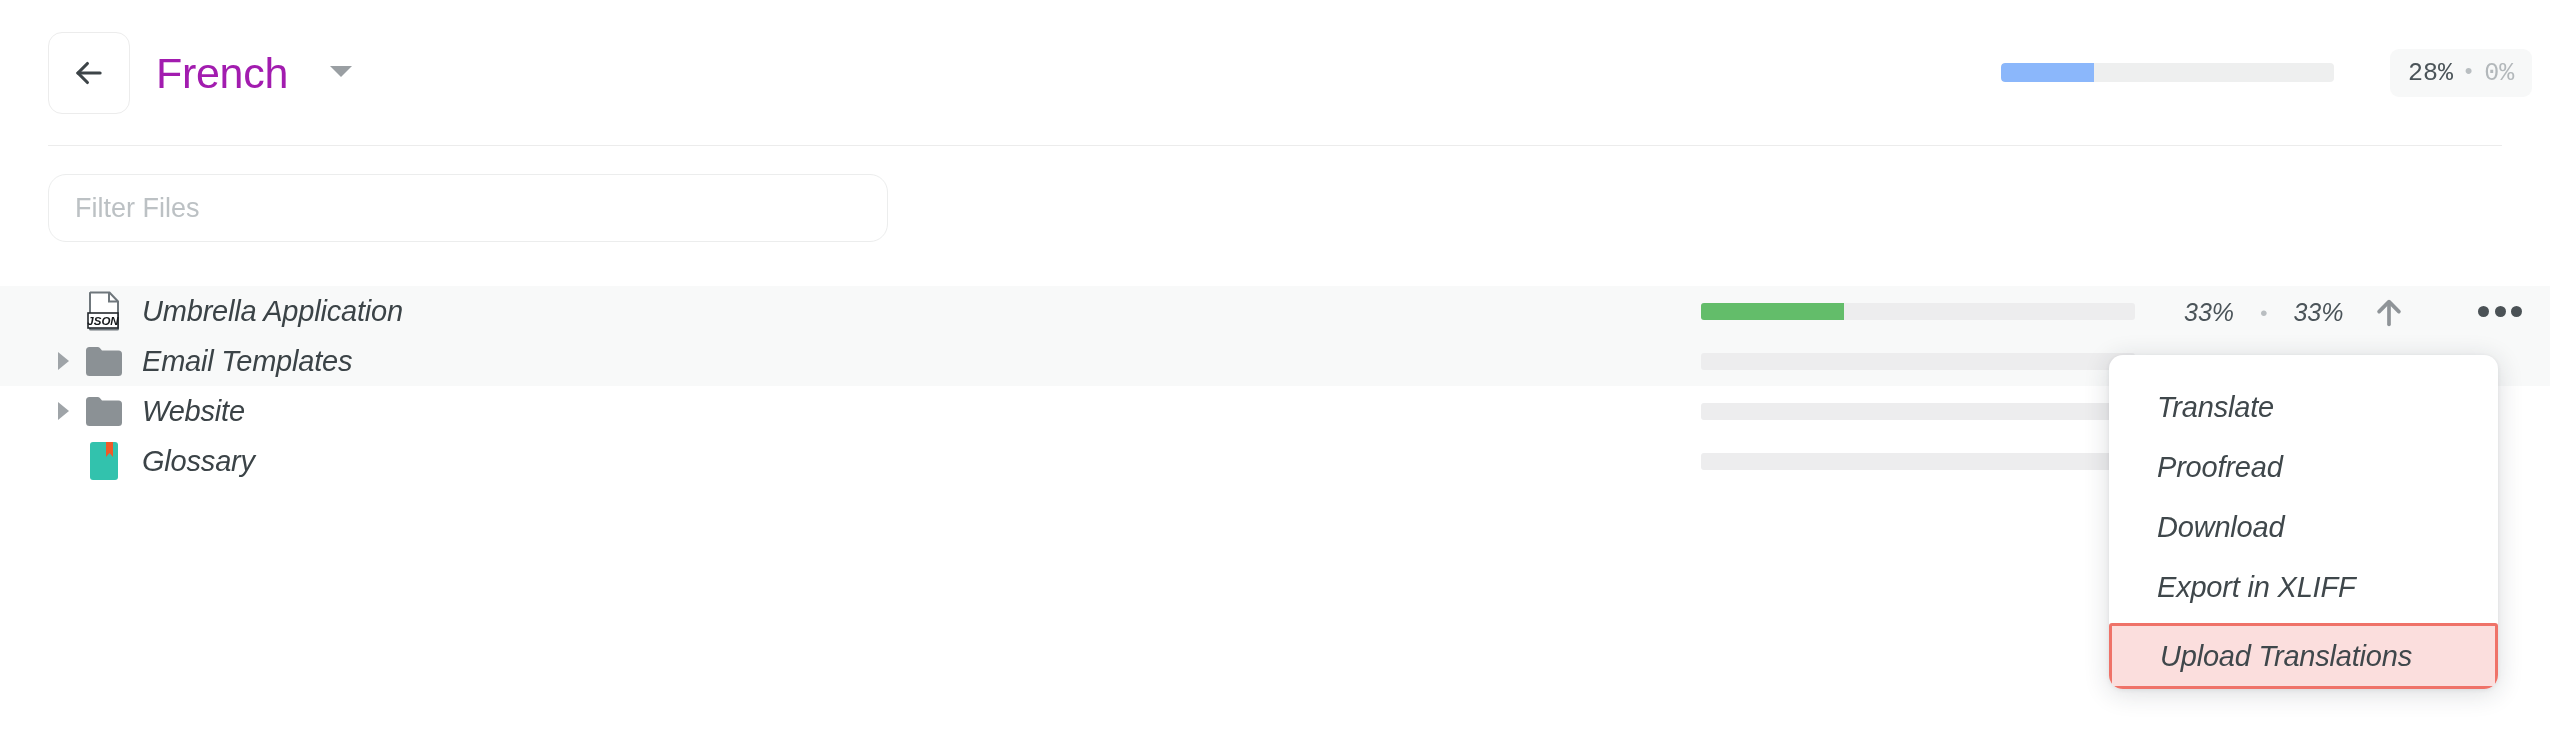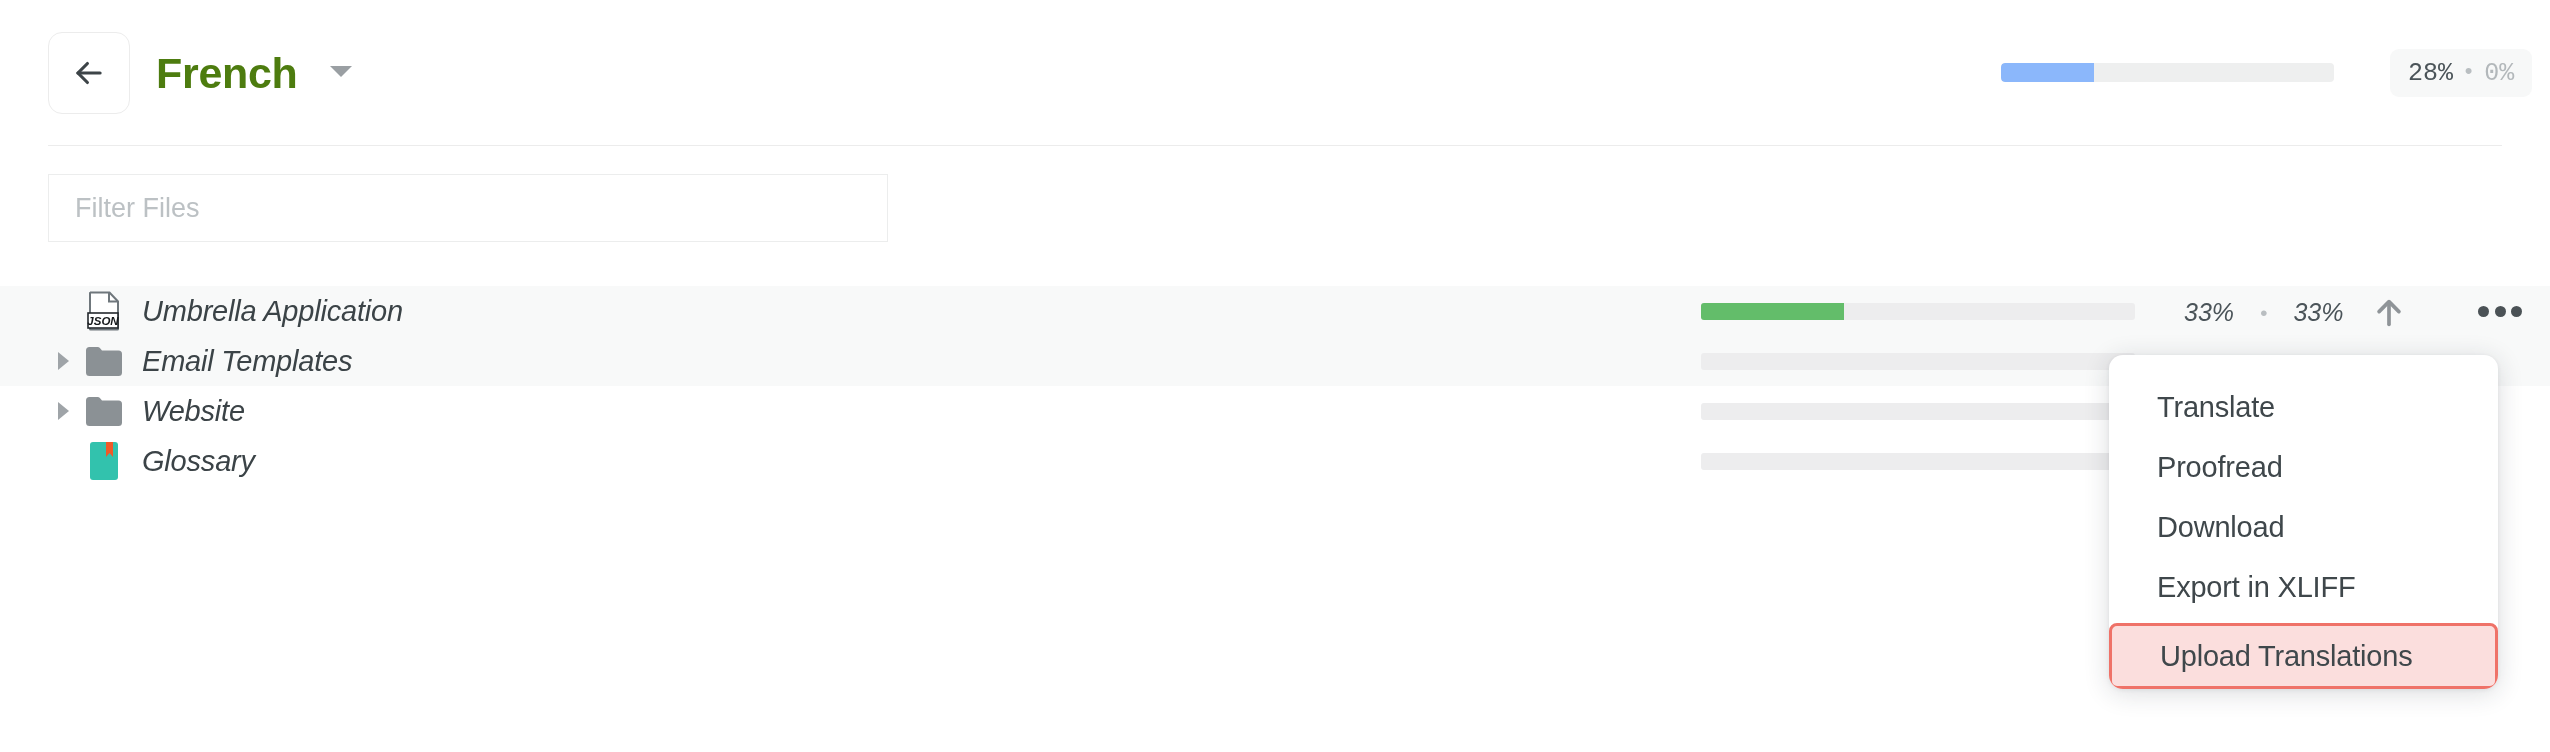--- a/index.html
+++ b/index.html
@@ -44,22 +44,22 @@
     justify-content: center;
     cursor: pointer;
   }
   .back-button svg { display: block; }
 
   .page-title {
     position: absolute;
     left: 156px;
     top: 44px;
     font-size: 43px;
-    font-weight: 700;
-    color: #4d7c0f;
+    font-weight: 400;
+    color: #a21caf;
     letter-spacing: -0.3px;
     line-height: 58px;
   }
 
   .title-caret {
     position: absolute;
     left: 330px;
     top: 66px;
     width: 0; height: 0;
     border-left: 11px solid transparent;
@@ -119,21 +119,21 @@
     height: 112px;
   }
 
   .filter-input {
     position: absolute;
     left: 48px;
     top: 28px;
     width: 840px;
     height: 68px;
     border: 1px solid #eceded;
-    border-radius: 0;
+    border-radius: 18px;
     background: #ffffff;
     padding: 0 26px;
     font-family: "Liberation Sans", sans-serif;
     font-size: 27px;
     color: #3d4448;
     outline: none;
   }
   .filter-input::placeholder { color: #bcc1c4; }
 
   .eye-off-icon {
@@ -298,36 +298,37 @@
   .context-menu {
     position: absolute;
     left: 2109px;
     top: 355px;
     width: 389px;
     background: #ffffff;
     border-radius: 14px;
     box-shadow: 0 4px 26px rgba(30,40,50,0.16), 0 1px 4px rgba(30,40,50,0.07);
     padding: 22px 0 0 0;
     overflow: hidden;
+    font-style: italic;
   }
 
   .menu-item {
     height: 60px;
     display: flex;
     align-items: center;
     padding-left: 48px;
     font-size: 29px;
     color: #3f474b;
     cursor: pointer;
     letter-spacing: -0.2px;
   }
   .menu-item.highlighted {
     background: #fbdedd;
     border: 3px solid #ef7268;
-    border-radius: 8px;
+    border-radius: 3px;
     height: 66px;
     margin-top: 6px;
   }
 </style>
 </head>
 <body>
 
 <div class="app">
 
   <div class="header">

